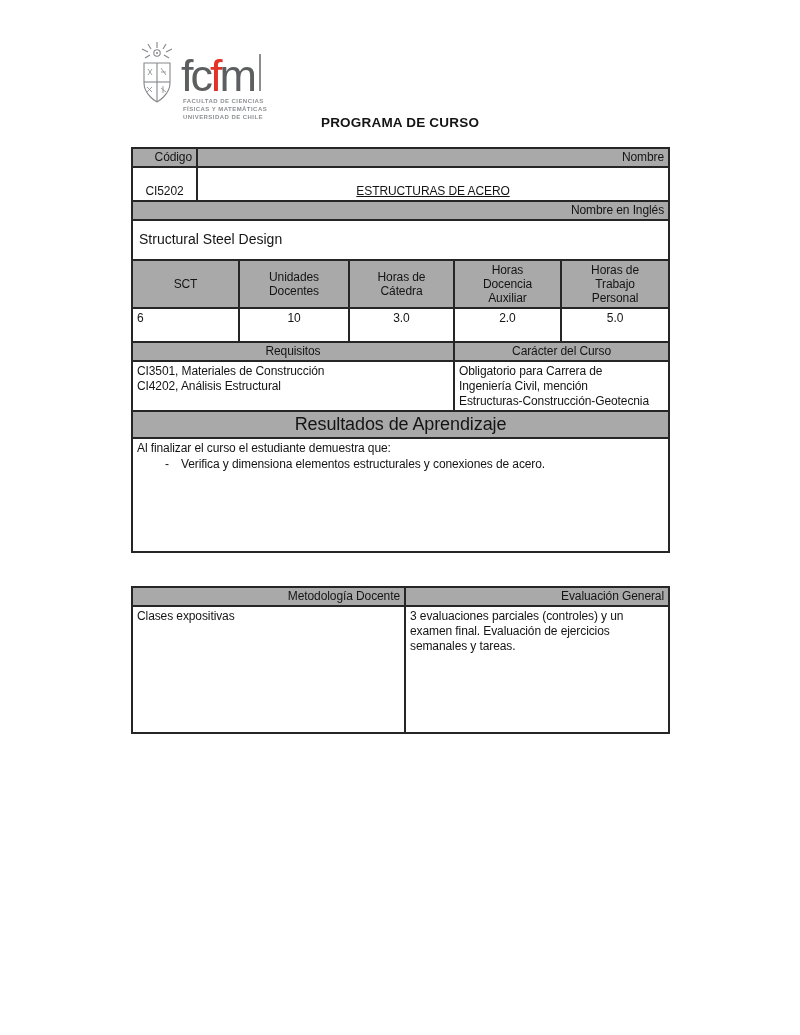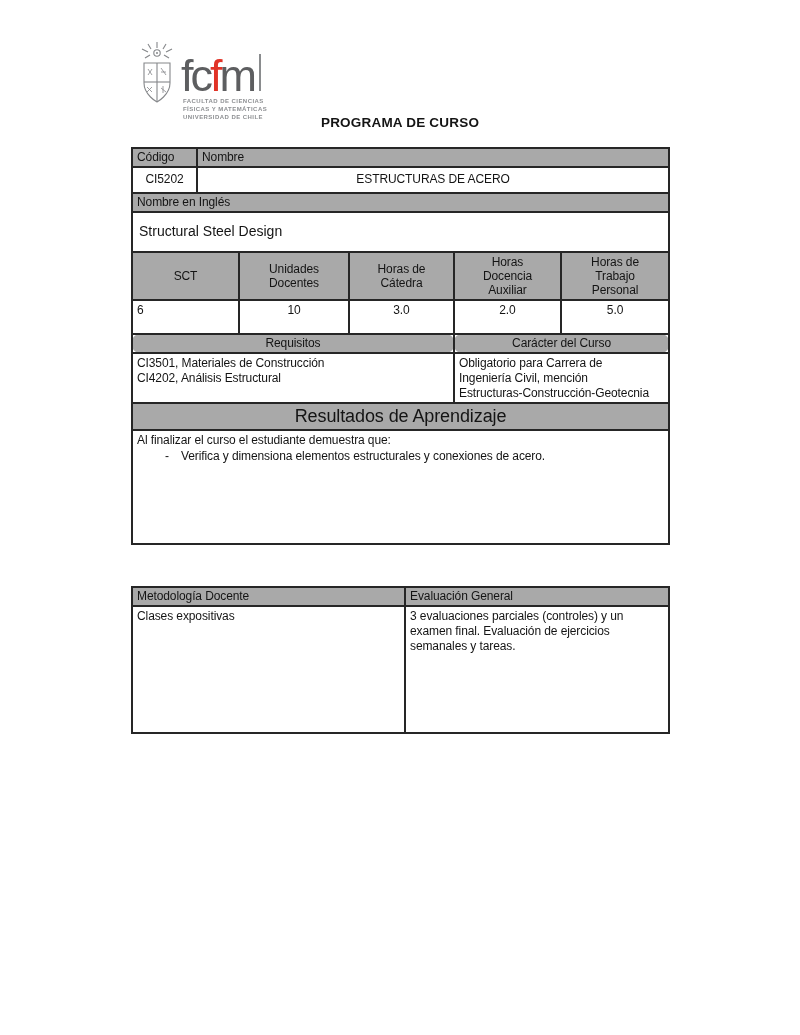--- a/index.html
+++ b/index.html
@@ -21,34 +21,34 @@
             letter-spacing:.45px;color:#8d8f92;font-weight:700;}
 
   
   .doc-title{position:absolute;left:0;top:115px;width:800px;text-align:center;
              font-size:13.5px;font-weight:700;letter-spacing:.2px;}
 
   
   .tbl{position:absolute;border-collapse:collapse;table-layout:fixed;font-size:12px;}
   .tbl td{border:2px solid #262626;padding:1px 4px;vertical-align:top;
           box-sizing:border-box;line-height:1.25;letter-spacing:-.1px;overflow:hidden;}
-  .gray{background:var(--header_gray,#a9a9a9);}
+  .gray{background:var(--header_gray,#a9a9a9);text-align:right;}
   .center{text-align:center;}
   .pre{white-space:pre-line;}
   .main-tbl{left:131px;top:147px;width:537px;}
   .meth-tbl{left:131px;top:586px;width:537px;}
 
   tr.r1 td{height:15px;}
-  tr.r2 td{height:26px;padding-top:4px;}
-  .condensed{letter-spacing:-.5px;}
+  tr.r2 td{height:26px;padding-top:16px;}
+  .condensed{letter-spacing:-.5px;text-decoration:underline;}
   tr.r3 td{height:17px;}
   tr.r4 td{height:40px;font-size:14px;vertical-align:middle;padding-left:6px;letter-spacing:0;}
   tr.r5 td{height:43px;vertical-align:middle;text-align:center;line-height:1.18;padding:2px;}
   tr.r6 td{height:34px;padding-top:2px;}
-  tr.r7 td{height:16px;border-radius:8px;}
+  tr.r7 td{height:16px;}
   tr.r8 td{height:50px;padding-top:2px;}
   tr.r9 td{height:16px;font-size:18px;}
   tr.r10 td{height:114px;padding-top:2px;}
   tr.m1 td{height:17px;}
   tr.m2 td{height:127px;padding-top:2px;}
 
   .bullet{display:flex;margin-top:1px;}
   .bullet .dash{flex:none;width:16px;margin-left:28px;text-align:left;}
 </style>
 </head>

